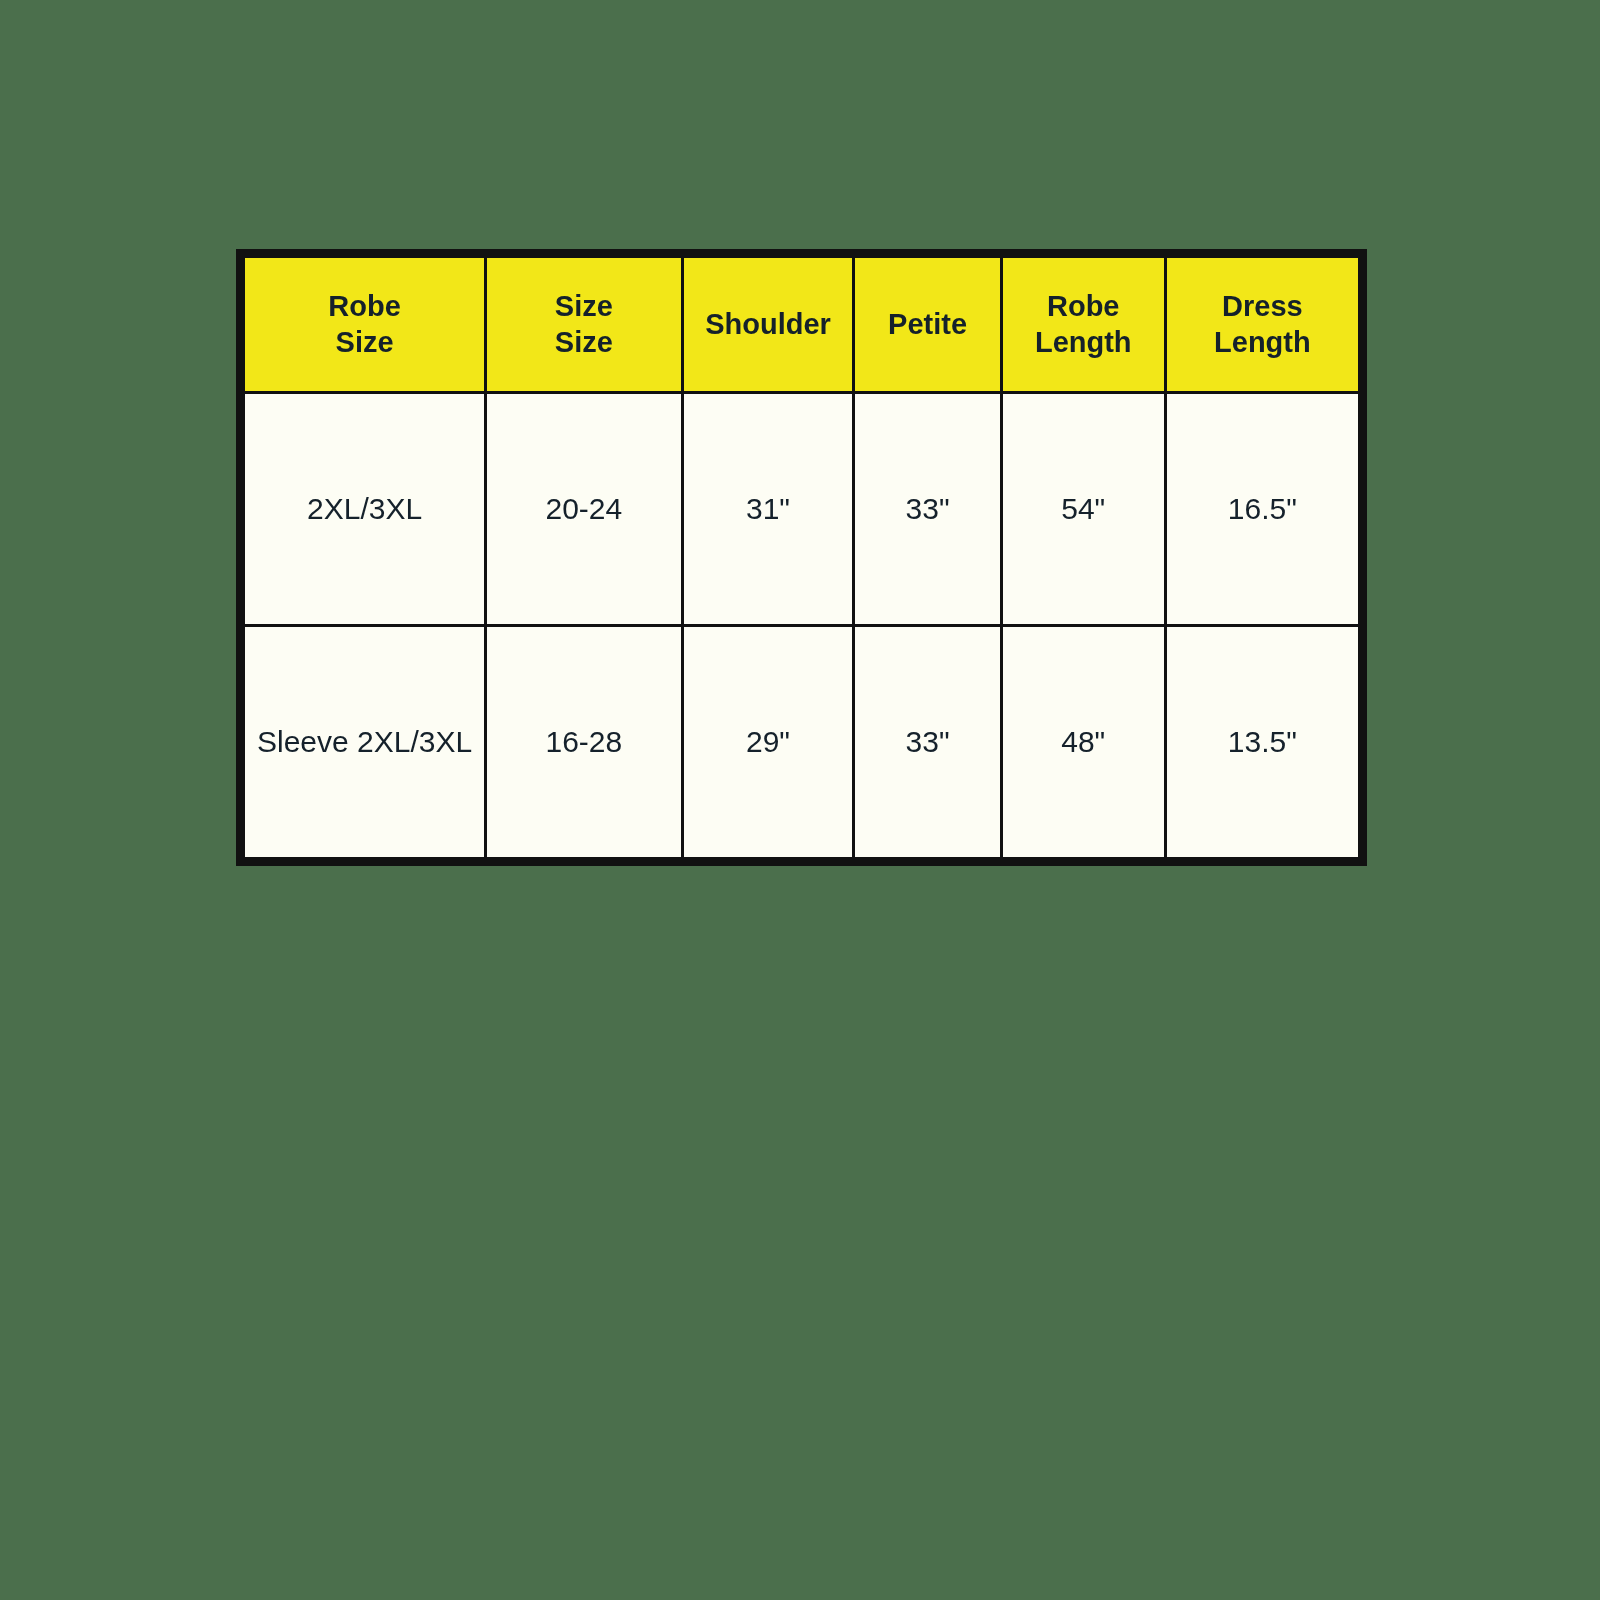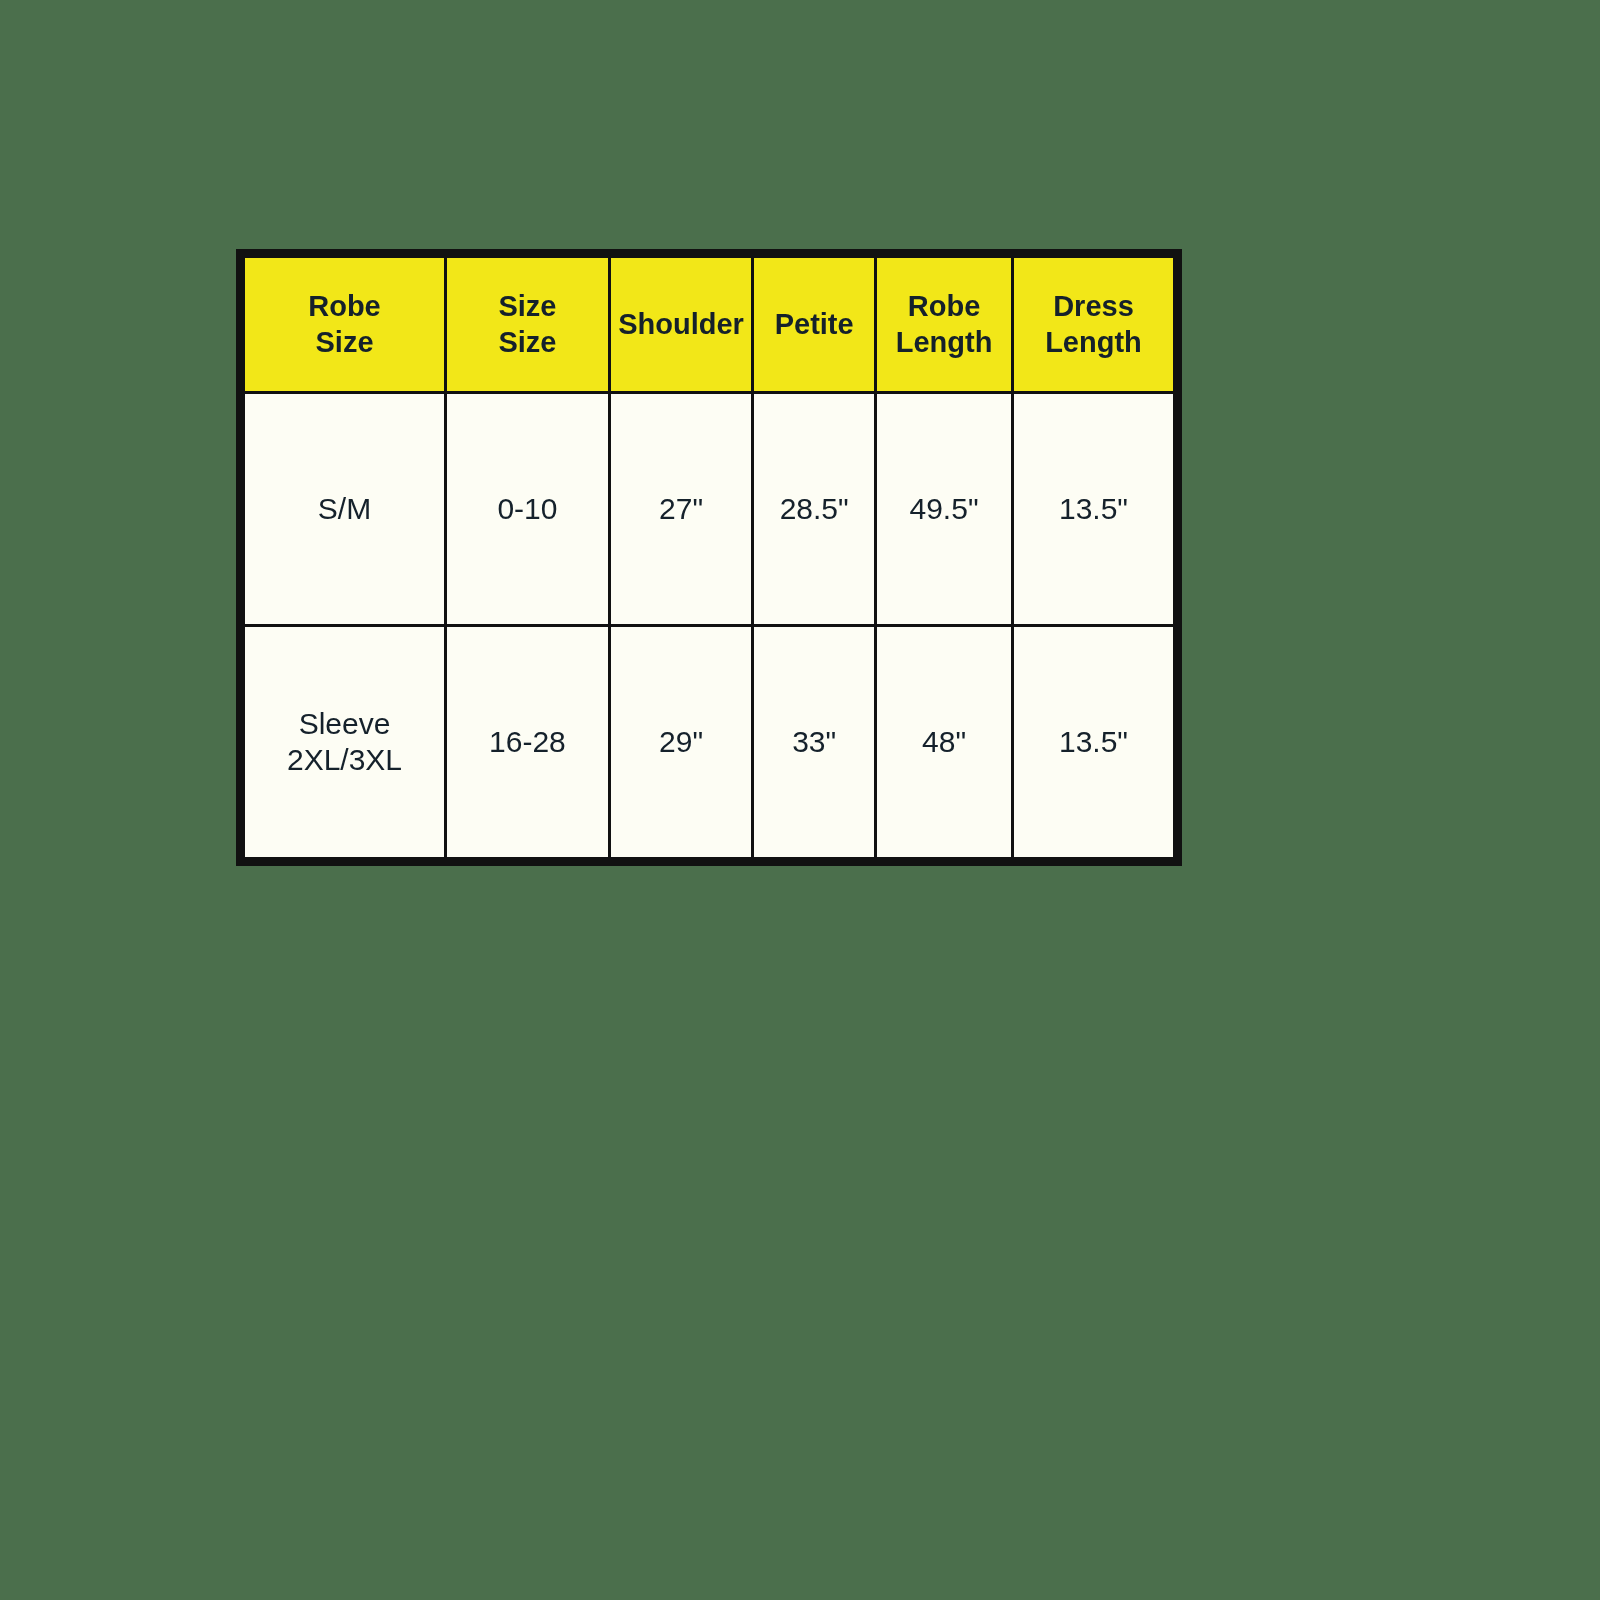--- a/index.html
+++ b/index.html
@@ -17,21 +17,21 @@
   .canvas {
     position: relative;
     width: 1600px;
     height: 1600px;
   }
 
   .size-chart {
     position: absolute;
     left: 236px;
     top: 249px;
-    width: 946px;
+    width: 1131px;
     height: 617px;
     box-sizing: border-box;
     border: 6px solid #111111;
     background: #a3a3a3;
   }
 
   table.chart-table {
     width: 100%;
     height: 100%;
     border-collapse: collapse;
@@ -111,26 +111,26 @@
             <span class="hdr-line">Length</span>
           </th>
           <th>
             <span class="hdr-line">Dress</span>
             <span class="hdr-line">Length</span>
           </th>
         </tr>
       </thead>
       <tbody>
         <tr>
-          <td>S/M</td>
-          <td>0-10</td>
-          <td>27"</td>
-          <td>28.5"</td>
-          <td>49.5"</td>
-          <td>13.5"</td>
+          <td>2XL/3XL</td>
+          <td>20-24</td>
+          <td>31"</td>
+          <td>33"</td>
+          <td>54"</td>
+          <td>16.5"</td>
         </tr>
         <tr>
           <td>Sleeve 2XL/3XL</td>
           <td>16-28</td>
           <td>29"</td>
           <td>33"</td>
           <td>48"</td>
           <td>13.5"</td>
         </tr>
       </tbody>

